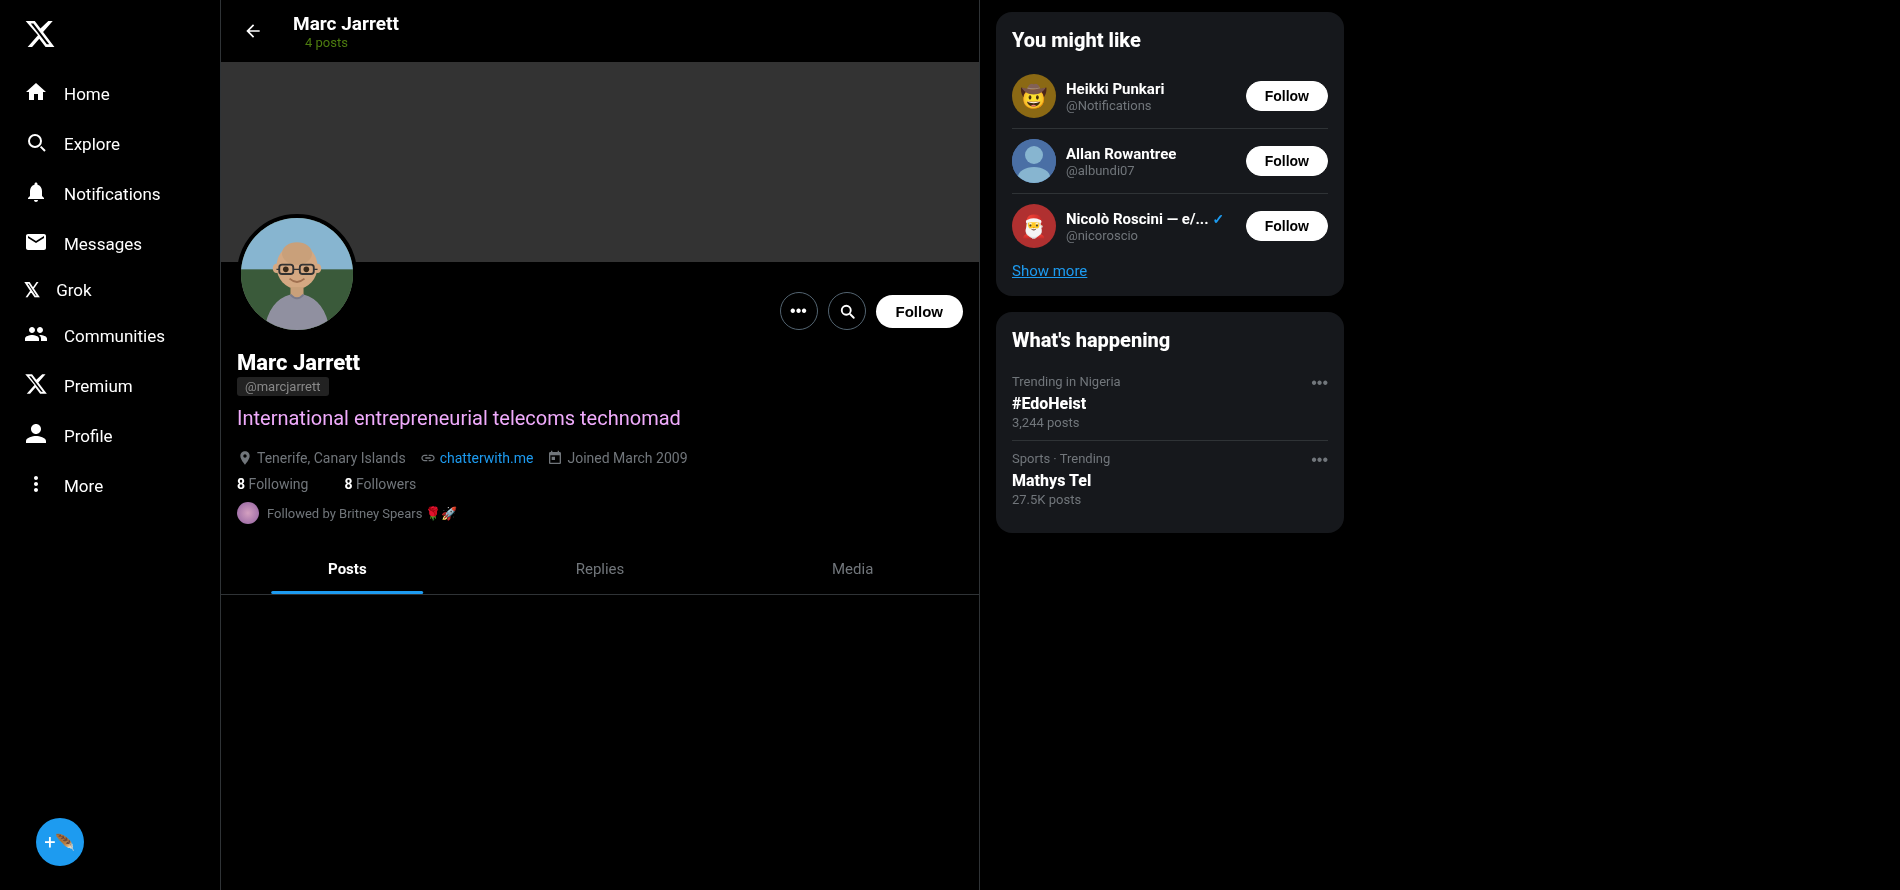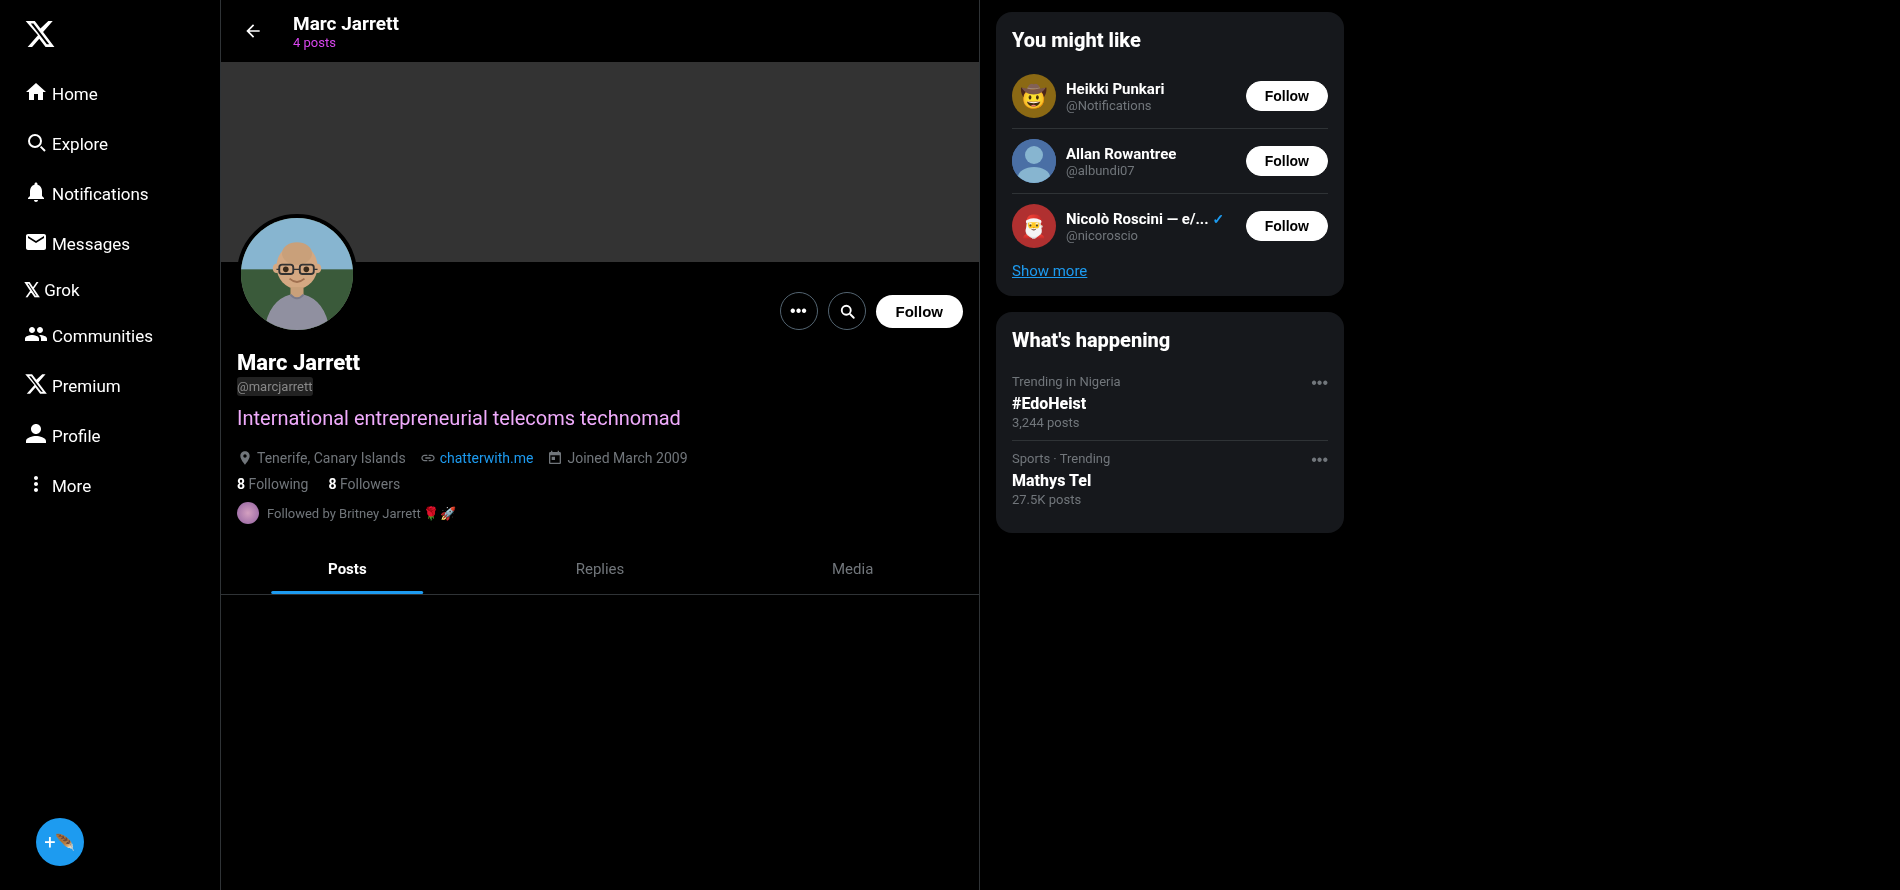--- a/index.html
+++ b/index.html
@@ -26,21 +26,21 @@
       border-right: none;
     }
     .sidebar-logo {
       padding: 10px 12px;
       margin-bottom: 4px;
     }
     .sidebar-logo svg { width: 32px; height: 32px; fill: #fff; }
     .sidebar-item {
       display: flex;
       align-items: center;
-      gap: 4px;
+      gap: 16px;
       padding: 10px 12px;
       border-radius: 9999px;
       cursor: pointer;
       width: 100%;
       transition: background 0.2s;
     }
     .sidebar-icon { font-size: 22px; line-height: 1; }
     .sidebar-label { font-size: 17px; font-weight: 400; color: #fff; }
     .sidebar-premium-btn {
       display: flex;
@@ -85,21 +85,21 @@
       background: none;
       border: none;
       padding: 6px;
       border-radius: 50%;
       display: flex;
       align-items: center;
       justify-content: center;
     }
     .profile-topbar-info {}
     .profile-topbar-name { font-size: 19px; font-weight: 700; }
-    .profile-topbar-posts { font-size: 13px; color: #d946ef; }
+    .profile-topbar-posts { font-size: 13px; color: #4d7c0f; margin-left: 12px; }
 
     
     .profile-banner {
       width: 100%;
       height: 200px;
       background: #333;
     }
 
     
     .profile-avatar-row {
@@ -189,21 +189,21 @@
       align-items: center;
     }
     .profile-meta-item {
       display: flex;
       align-items: center;
       gap: 4px;
     }
     .profile-meta-item a { color: #1d9bf0; text-decoration: none; }
     .profile-stats {
       display: flex;
-      gap: 20px;
+      gap: 36px;
       font-size: 14px;
       margin-bottom: 10px;
     }
     .profile-stats span { color: #71767b; }
     .profile-stats strong { color: #fff; }
     .followed-by {
       display: flex;
       align-items: center;
       gap: 8px;
       font-size: 13px;
@@ -527,21 +527,21 @@
             <path d="M21 21l-4.35-4.35M17 11A6 6 0 1 1 5 11a6 6 0 0 1 12 0z" stroke="white" stroke-width="2.5" fill="none" stroke-linecap="round"></path>
           </svg>
       </button>
       <button class="follow-btn">Follow</button>
     </div>
   </div>
 
   <div class="profile-info">
     <div class="profile-name">Marc Jarrett</div>
     <div class="profile-handle-badge">
-      <span class="profile-handle-bg" style="background:#222;color:#888;font-size:13px;padding:2px 0;border-radius:3px;">@marcjarrett</span>
+      <span class="profile-handle-bg" style="background:#222;color:#888;font-size:13px;padding:2px 8px;border-radius:3px;">@marcjarrett</span>
     </div>
     <div class="profile-bio">International entrepreneurial telecoms technomad</div>
     <div class="profile-meta">
       <div class="profile-meta-item">
         <svg width="16" height="16" viewBox="0 0 24 24" fill="#71767b">
             <path d="M12 2C8.13 2 5 5.13 5 9c0 5.25 7 13 7 13s7-7.75 7-13c0-3.87-3.13-7-7-7zm0 9.5c-1.38 0-2.5-1.12-2.5-2.5s1.12-2.5 2.5-2.5 2.5 1.12 2.5 2.5-1.12 2.5-2.5 2.5z"></path>
           </svg>
         <span>Tenerife, Canary Islands</span>
       </div>
       <div class="profile-meta-item">
@@ -562,21 +562,21 @@
         <strong>8</strong>
         <span>Following</span>
       </div>
       <div style="cursor:pointer;">
         <strong>8</strong>
         <span>Followers</span>
       </div>
     </div>
     <div class="followed-by">
       <div class="followed-avatar" style="background: radial-gradient(circle, #d4a0c0, #9060a0);"></div>
-      <span>Followed by Britney Jarrett 🌹🚀</span>
+      <span>Followed by Britney Spears 🌹🚀</span>
     </div>
   </div>
 
   <div class="profile-tabs">
     <div class="tab active">
       <span>Posts</span>
     </div>
     <div class="tab">
       <span>Replies</span>
     </div>

